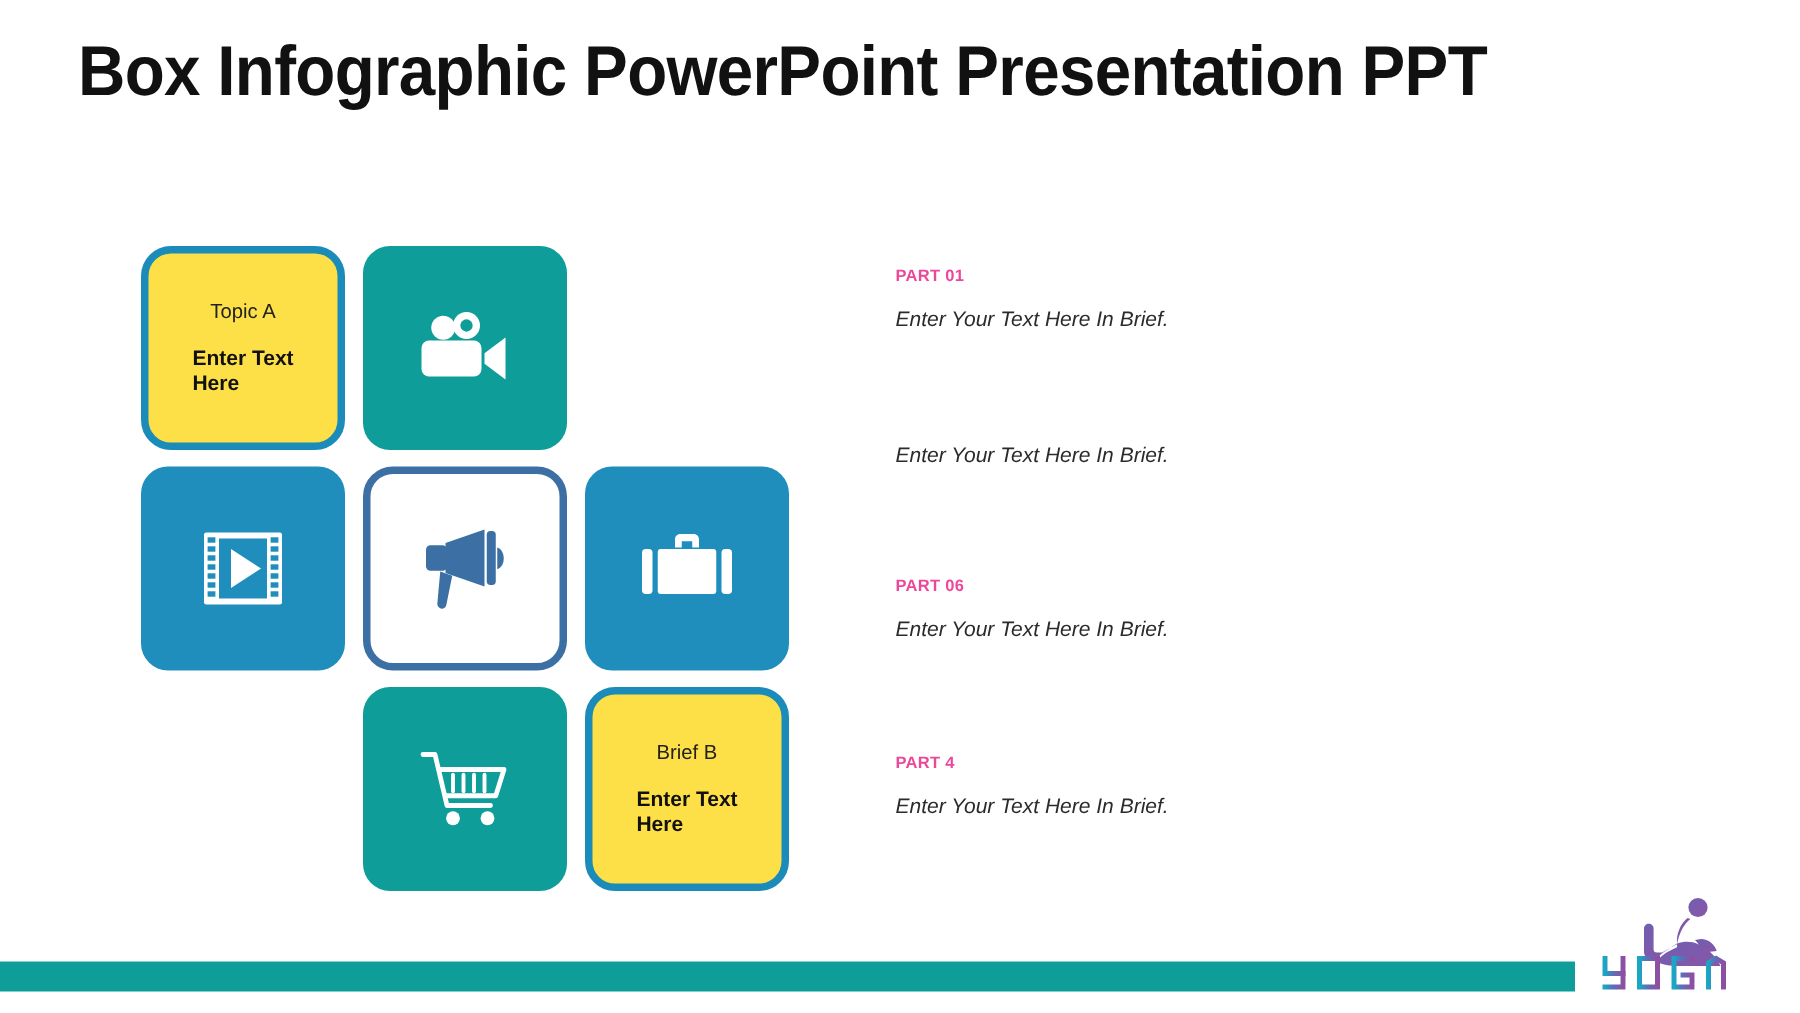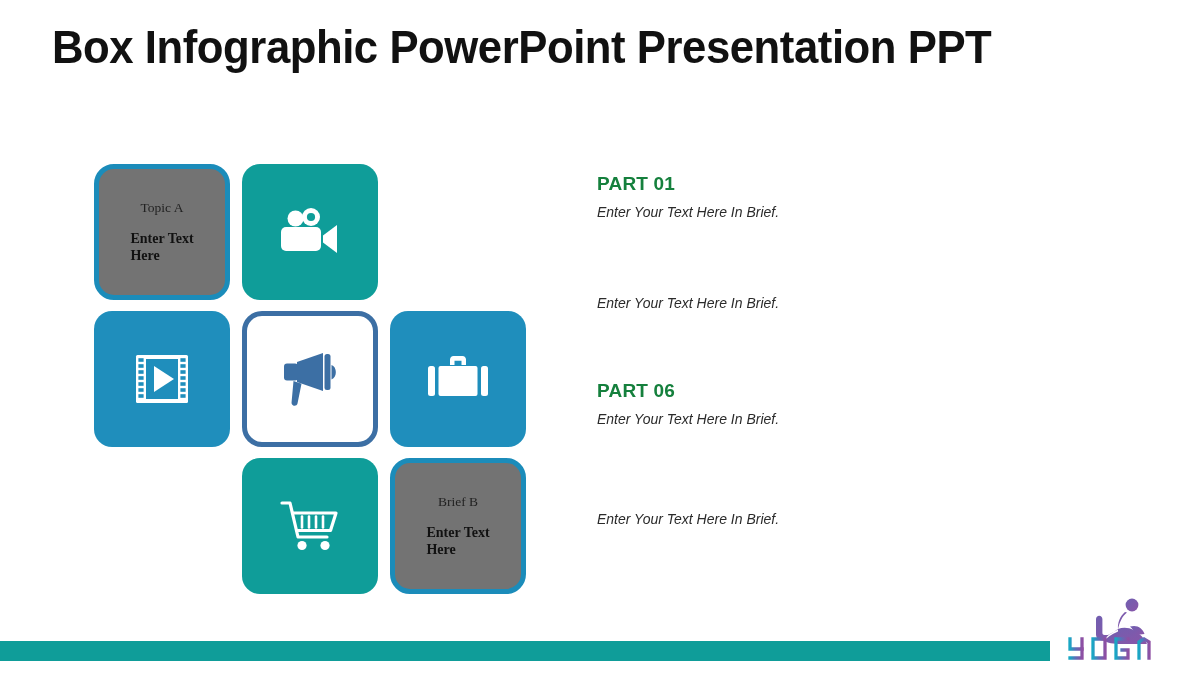--- a/index.html
+++ b/index.html
@@ -55,24 +55,23 @@
   .tile.c1 { left: 148px; }
   .tile.c2 { left: 296px; }
   .tile.r0 { top: 0px; }
   .tile.r1 { top: 147px; }
   .tile.r2 { top: 294px; }
 
   .tile.fill-teal  { background: #0f9d99; }
   .tile.fill-blue  { background: #1f8ebc; }
 
   .tile.outline-cyan {
-    background: #737373;
+    background: #fde047;
     border: 5px solid #1b8cba;
     border-radius: 20px;
-    font-family: Liberation Serif, serif;
   }
   .tile.outline-steel {
     background: #ffffff;
     border: 5px solid #3c6fa4;
     border-radius: 20px;
   }
 
   .tile .topic-label {
     font-size: 13.5px;
     font-weight: normal;
@@ -101,23 +100,23 @@
     position: absolute;
     left: 0;
     width: 460px;
   }
   .part.p0 { top: 0px; }
   .part.p1 { top: 109px; }
   .part.p2 { top: 207px; }
   .part.p3 { top: 325px; }
 
   .part-title {
-    font-size: 19px;
+    font-size: 11px;
     font-weight: bold;
-    color: #15803d;
+    color: #ec4899;
     letter-spacing: 0.2px;
     line-height: 18px;
   }
   .part-desc {
     margin-top: 10px;
     font-size: 14px;
     font-weight: normal;
     color: #2b2b2b;
     line-height: 18px;
     font-style: italic;
@@ -266,20 +265,21 @@
   <div class="part p1">
     <div class="part-desc">Enter Your Text Here In Brief.</div>
   </div>
 
   <div class="part p2">
     <div class="part-title">PART 06</div>
     <div class="part-desc">Enter Your Text Here In Brief.</div>
   </div>
 
   <div class="part p3">
+    <div class="part-title">PART 4</div>
     <div class="part-desc">Enter Your Text Here In Brief.</div>
   </div>
 
 </div>
 
 <div id="footer-bar"></div>
 
 <div id="logo">
   <svg width="124" height="68" viewBox="0 0 124 68" aria-hidden="true">
     <defs>

